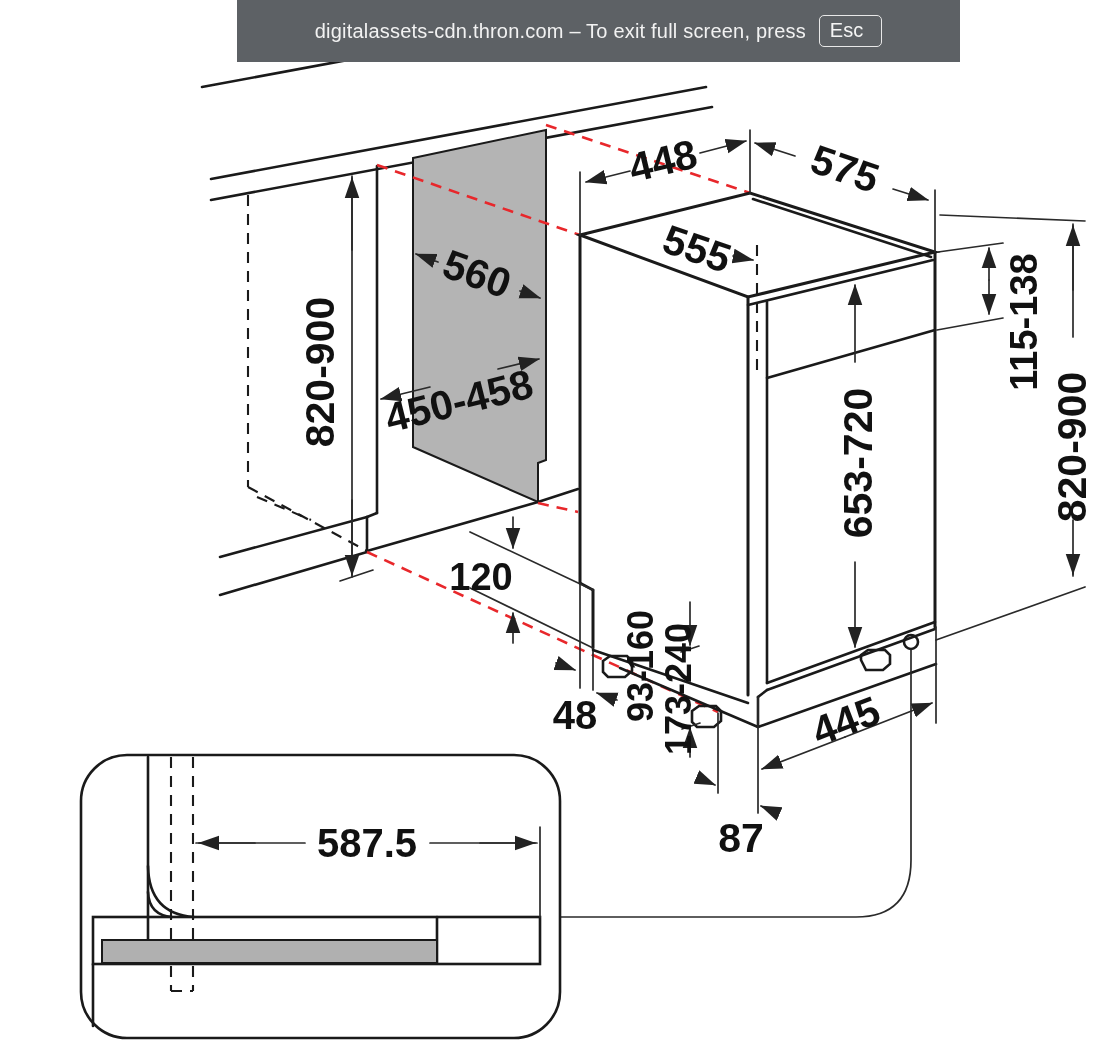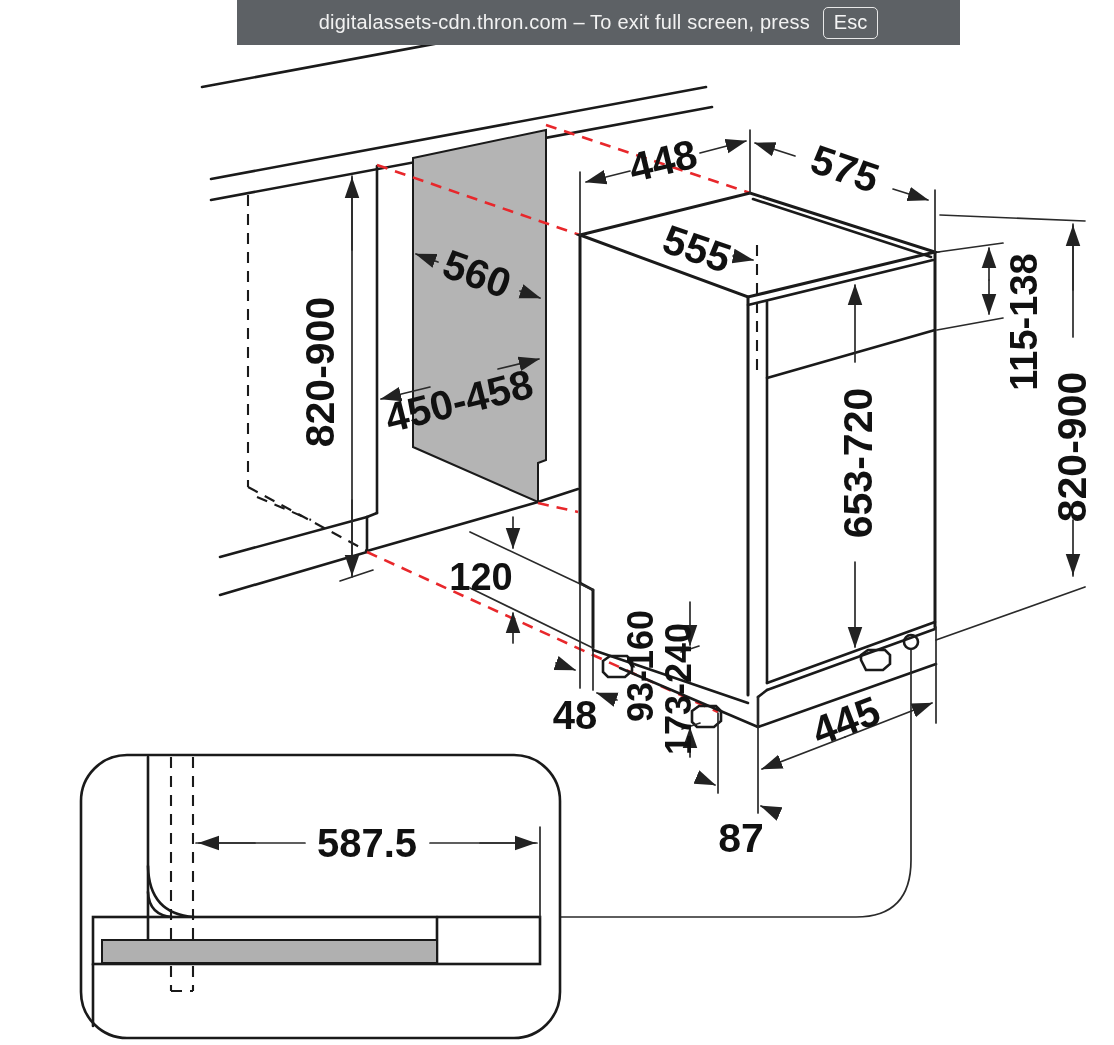--- a/index.html
+++ b/index.html
@@ -1,22 +1,22 @@
 <!DOCTYPE html>
 <html><head>
 <meta charset="utf-8">
 <style>
   html,body{margin:0;padding:0;background:#ffffff;}
   .stage{position:relative;width:1114px;height:1045px;background:#fff;overflow:hidden;
          font-family:"Liberation Sans", sans-serif;}
-  .fs-toast{position:absolute;left:237px;top:0;width:723px;height:45px;background:#5d6165;
+  .fs-toast{position:absolute;left:237px;top:0;width:723px;height:62px;background:#5d6165;
             display:flex;align-items:center;justify-content:center;z-index:5;}
   .fs-toast .msg{color:#f2f2f2;font-size:20px;letter-spacing:.2px;white-space:nowrap;}
   .fs-toast .keycap{margin-left:13px;color:#f5f5f5;font-size:20px;border:1.5px solid #e8e8e8;
-            border-radius:5px;padding:2px 10px 4px 10px;line-height:1.2;background:transparent;}
+            border-radius:5px;padding:2px 18px 4px 10px;line-height:1.2;background:transparent;}
   svg{position:absolute;left:0;top:0;}
   .ln{stroke:#1a1a1a;stroke-width:2.6;fill:none;stroke-linecap:round;}
   .lnthick{stroke:#1a1a1a;stroke-width:3;fill:none;stroke-linecap:round;}
   .thin{stroke:#2a2a2a;stroke-width:1.7;fill:none;stroke-linecap:round;}
   .hid{stroke:#1a1a1a;stroke-width:2.1;fill:none;stroke-dasharray:11 8;stroke-linecap:butt;}
   .red{stroke:#e8272b;stroke-width:2.6;fill:none;stroke-dasharray:11 8;stroke-linecap:butt;}
   .facefill{fill:#ffffff;stroke:none;}
   .panel{fill:#b4b4b4;stroke:#1a1a1a;stroke-width:2;}
   .dimtxt{font-family:"Liberation Sans", sans-serif;font-weight:bold;fill:#111111;}
 </style>

